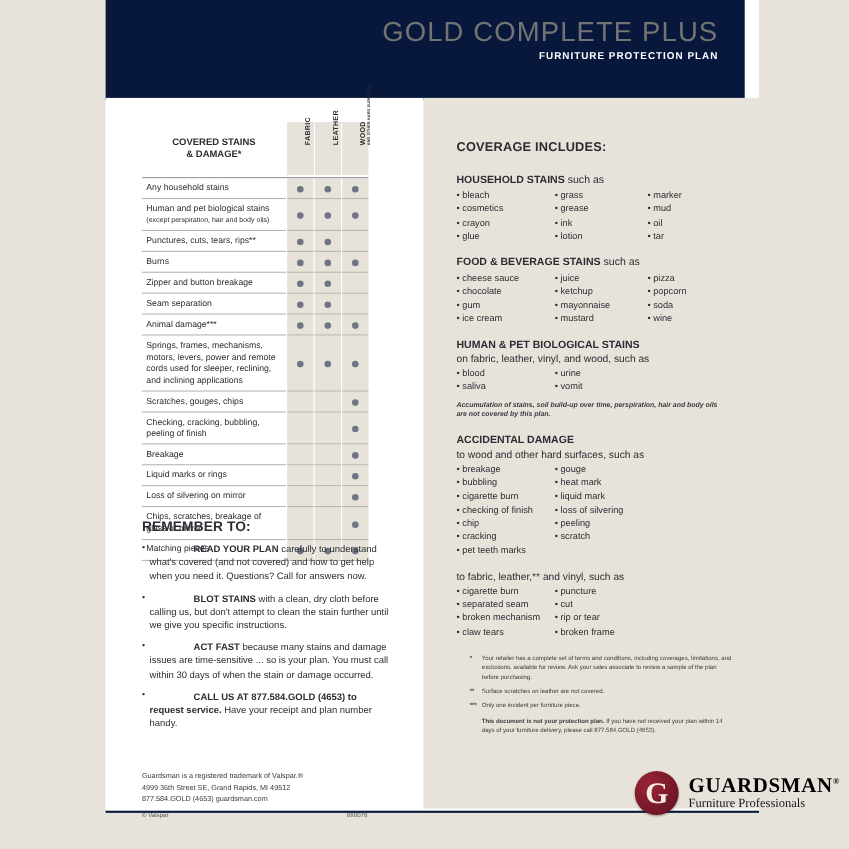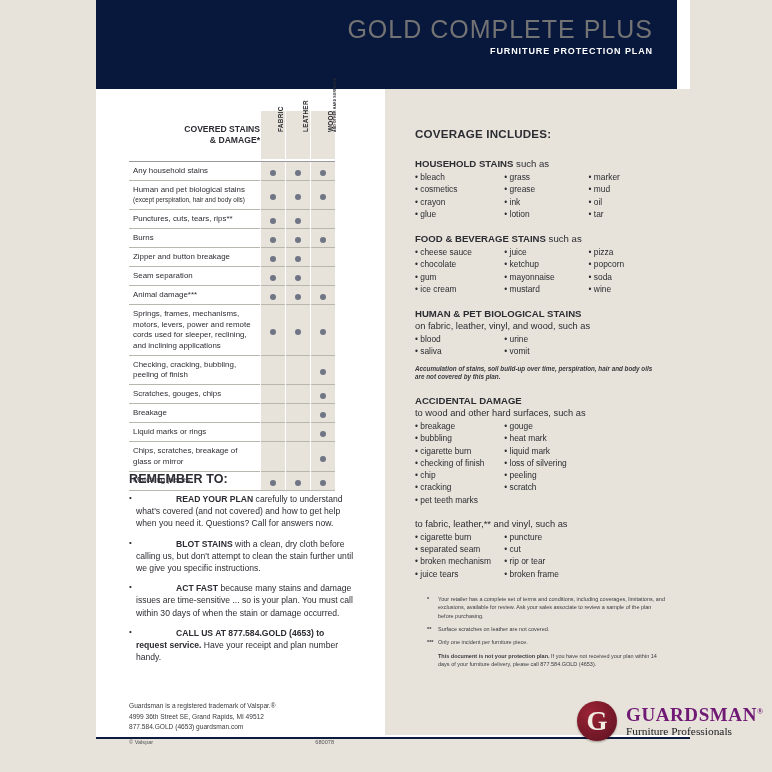--- a/index.html
+++ b/index.html
@@ -42,21 +42,21 @@
   .left-col{
     position:absolute;left:0px;top:89px;width:289px;height:646px;
     background:#ffffff;
   }
   
   .tbl-wrap{position:absolute;left:33px;top:22px;width:206px;}
   table.cov{border-collapse:collapse;width:206px;table-layout:fixed;}
   table.cov td,table.cov th{padding:0;vertical-align:middle;}
   .th-title{
     font-size:8.6px;font-weight:700;line-height:1.25;
-    color:#2c2c33;text-align:right;padding:0 0 6px 4px;vertical-align:bottom;
+    color:#2c2c33;text-align:center;padding:0 0 6px 4px;vertical-align:bottom;
   }
   .th-rot{
     width:24px;background:#e7e3da;position:relative;height:48px;
     border-left:1px solid #ffffff;
   }
   .rot{
     position:absolute;left:0;bottom:4px;width:48px;height:24px;
     transform:rotate(-90deg);transform-origin:left top;
     left:16px;bottom:3px;
     font-size:6.4px;font-weight:700;letter-spacing:0.3px;
@@ -122,21 +122,21 @@
   }
   .logo-g{
     position:absolute;left:0;top:0;width:40px;height:40px;
     display:flex;align-items:center;justify-content:center;
     color:#f2ece3;font-family:"Liberation Serif", serif;
     font-size:27px;font-weight:700;line-height:1;
   }
   .logo-txt{margin-left:9px;}
   .logo-name{
     font-family:"Liberation Serif", serif;
-    font-size:19px;font-weight:700;letter-spacing:0.6px;color:#701a75;line-height:1;
+    font-size:19px;font-weight:700;letter-spacing:0.6px;color:#000000;line-height:1;
   }
   .logo-name sup{font-size:8px;vertical-align:super;}
   .logo-tag{
     font-family:"Liberation Serif", serif;
     font-size:11.4px;color:#17171c;margin-top:2px;line-height:1;
   }
 </style>
 </head>
 <body>
 
@@ -219,39 +219,45 @@
               <td class="mk"><span class="dot"></span></td>
               <td class="mk"><span class="dot"></span></td>
             </tr>
             <tr class="row">
               <td class="lbl">Springs, frames, mechanisms, motors, levers, power and remote cords used for sleeper, reclining, and inclining applications</td>
               <td class="mk"><span class="dot"></span></td>
               <td class="mk"><span class="dot"></span></td>
               <td class="mk"><span class="dot"></span></td>
             </tr>
             <tr class="row">
+              <td class="lbl">Scratches, gouges, chips</td>
+              <td class="mk"></td>
+              <td class="mk"></td>
+              <td class="mk"><span class="dot"></span></td>
+            </tr>
+            <tr class="row">
               <td class="lbl">Checking, cracking, bubbling, peeling of finish</td>
               <td class="mk"></td>
               <td class="mk"></td>
               <td class="mk"><span class="dot"></span></td>
             </tr>
             <tr class="row">
-              <td class="lbl">Scratches, gouges, chips</td>
-              <td class="mk"></td>
-              <td class="mk"></td>
-              <td class="mk"><span class="dot"></span></td>
-            </tr>
-            <tr class="row">
               <td class="lbl">Breakage</td>
               <td class="mk"></td>
               <td class="mk"></td>
               <td class="mk"><span class="dot"></span></td>
             </tr>
             <tr class="row">
               <td class="lbl">Liquid marks or rings</td>
+              <td class="mk"></td>
+              <td class="mk"></td>
+              <td class="mk"><span class="dot"></span></td>
+            </tr>
+            <tr class="row">
+              <td class="lbl">Loss of silvering on mirror</td>
               <td class="mk"></td>
               <td class="mk"></td>
               <td class="mk"><span class="dot"></span></td>
             </tr>
             <tr class="row">
               <td class="lbl">Chips, scratches, breakage of glass or mirror</td>
               <td class="mk"></td>
               <td class="mk"></td>
               <td class="mk"><span class="dot"></span></td>
             </tr>
@@ -367,21 +373,21 @@
               <div>scratch</div>
             </div>
             <div class="col c3"></div>
           </div>
           <div class="sub2">to fabric, leather,** and vinyl, such as</div>
           <div class="cols">
             <div class="col c1">
               <div>cigarette burn</div>
               <div>separated seam</div>
               <div>broken mechanism</div>
-              <div>juice tears</div>
+              <div>claw tears</div>
             </div>
             <div class="col c2">
               <div>puncture</div>
               <div>cut</div>
               <div>rip or tear</div>
               <div>broken frame</div>
             </div>
             <div class="col c3"></div>
           </div>
         </div>

